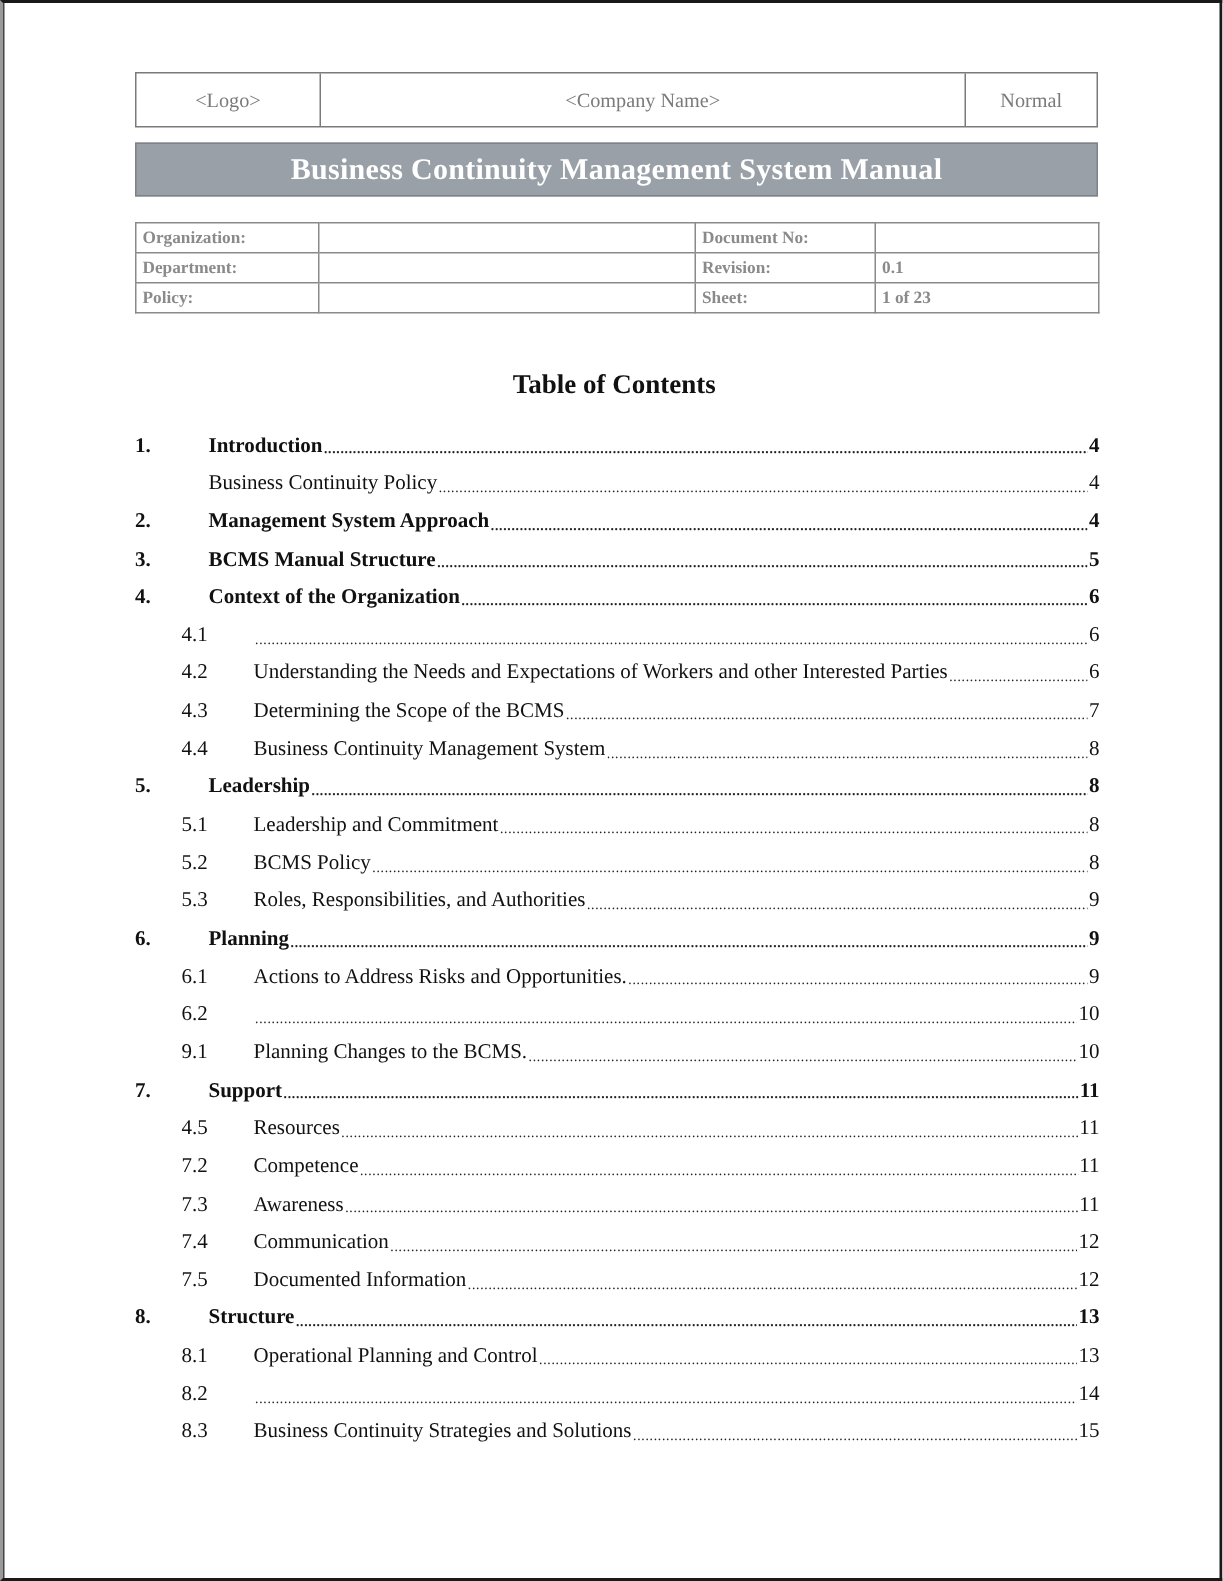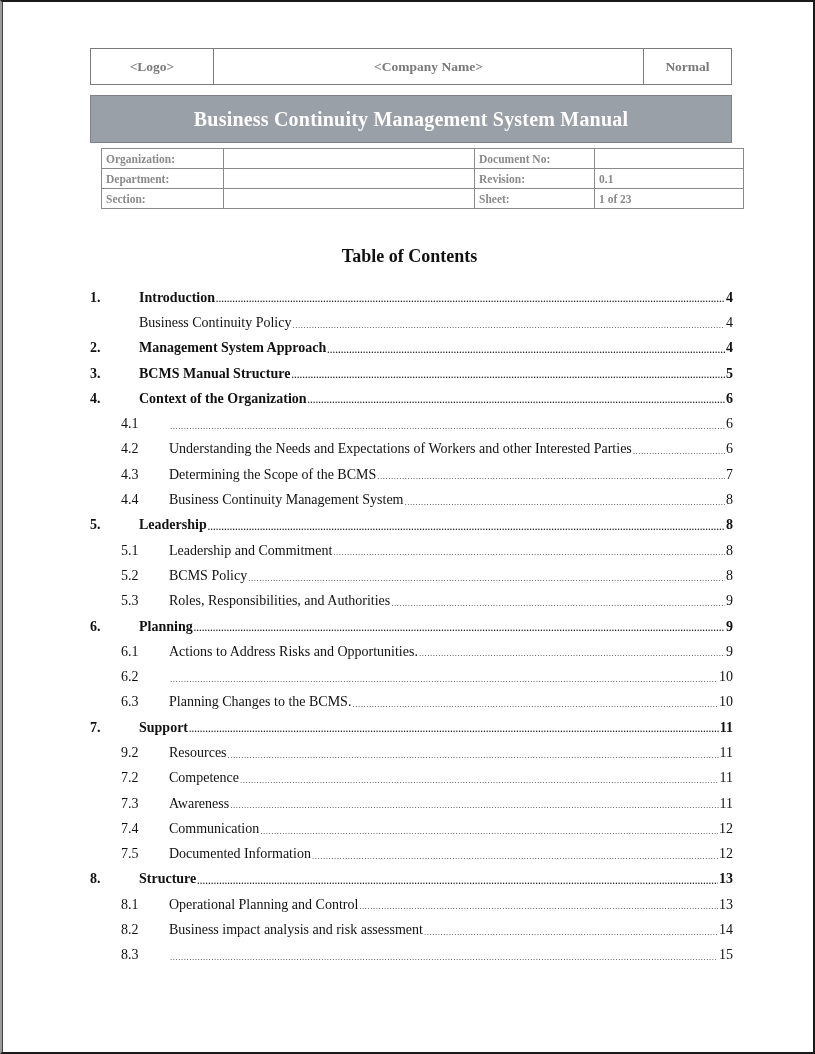--- a/index.html
+++ b/index.html
@@ -36,50 +36,49 @@
       position: absolute;
       left: 88px; top: 46px;
       width: 642px; height: 37px;
       border: 1px solid #7a7a7a;
       display: flex;
       box-sizing: border-box;
     }
     .hdr div {
       display: flex; align-items: center; justify-content: center;
       color: #7a7a7a;
-      font-weight: bold;
+      font-weight: normal;
       font-size: 13.5px;
       font-family: "Liberation Serif", serif;
     }
     .hdr .logo { width: 122px; border-right: 1px solid #7a7a7a; }
     .hdr .company { flex: 1; border-right: 1px solid #7a7a7a; }
     .hdr .class { width: 87px; }
 
     .title-bar {
       position: absolute;
       left: 88px; top: 93px;
-      width: 642px; height: 48px;
+      width: 642px; height: 36px;
       box-sizing: border-box;
       background: #9aa0a8;
       border: 1px solid #7e8288;
       display: flex; align-items: center; justify-content: center;
       color: #ffffff;
       font-weight: bold;
       font-size: 20px;
       font-family: "Liberation Serif", serif;
       letter-spacing: 0.2px;
     }
 
     .info {
       position: absolute;
       left: 88px; top: 146px;
       width: 642px;
       border-collapse: collapse;
       table-layout: fixed;
-      margin-left: 11px;
     }
     .info td {
       border: 1px solid #8a8a8a;
       height: 20px;
       padding: 0 4px;
       color: #8a8a8a;
       font-weight: bold;
       font-size: 11.5px;
       font-family: "Liberation Serif", serif;
       box-sizing: border-box;
@@ -161,21 +160,21 @@
         <td>Document No:</td>
         <td></td>
       </tr>
       <tr>
         <td>Department:</td>
         <td></td>
         <td>Revision:</td>
         <td>0.1</td>
       </tr>
       <tr>
-        <td>Section:</td>
+        <td>Policy:</td>
         <td></td>
         <td>Sheet:</td>
         <td>1 of 23</td>
       </tr>
     </tbody>
   </table>
 
   <div class="toc-title">Table of Contents</div>
 
   <div class="toc" id="toc">
@@ -267,33 +266,33 @@
         <span class="label">Actions to Address Risks and Opportunities.</span>
         <span class="dots"></span>
         <span class="pg">9</span>
       </div>
       <div class="toc-row lvl2">
         <span class="num">6.2</span>
         <span class="dots"></span>
         <span class="pg">10</span>
       </div>
       <div class="toc-row lvl2">
-        <span class="num">6.3</span>
+        <span class="num">9.1</span>
         <span class="label">Planning Changes to the BCMS.</span>
         <span class="dots"></span>
         <span class="pg">10</span>
       </div>
       <div class="toc-row lvl1">
         <span class="num">7.</span>
         <span class="label">Support</span>
         <span class="dots"></span>
         <span class="pg">11</span>
       </div>
       <div class="toc-row lvl2">
-        <span class="num">9.2</span>
+        <span class="num">4.5</span>
         <span class="label">Resources</span>
         <span class="dots"></span>
         <span class="pg">11</span>
       </div>
       <div class="toc-row lvl2">
         <span class="num">7.2</span>
         <span class="label">Competence</span>
         <span class="dots"></span>
         <span class="pg">11</span>
       </div>
@@ -322,23 +321,23 @@
         <span class="pg">13</span>
       </div>
       <div class="toc-row lvl2">
         <span class="num">8.1</span>
         <span class="label">Operational Planning and Control</span>
         <span class="dots"></span>
         <span class="pg">13</span>
       </div>
       <div class="toc-row lvl2">
         <span class="num">8.2</span>
-        <span class="label">Business impact analysis and risk assessment</span>
         <span class="dots"></span>
         <span class="pg">14</span>
       </div>
       <div class="toc-row lvl2">
         <span class="num">8.3</span>
+        <span class="label">Business Continuity Strategies and Solutions</span>
         <span class="dots"></span>
         <span class="pg">15</span>
       </div>
     </div>
 </div>
 
 </body></html>

